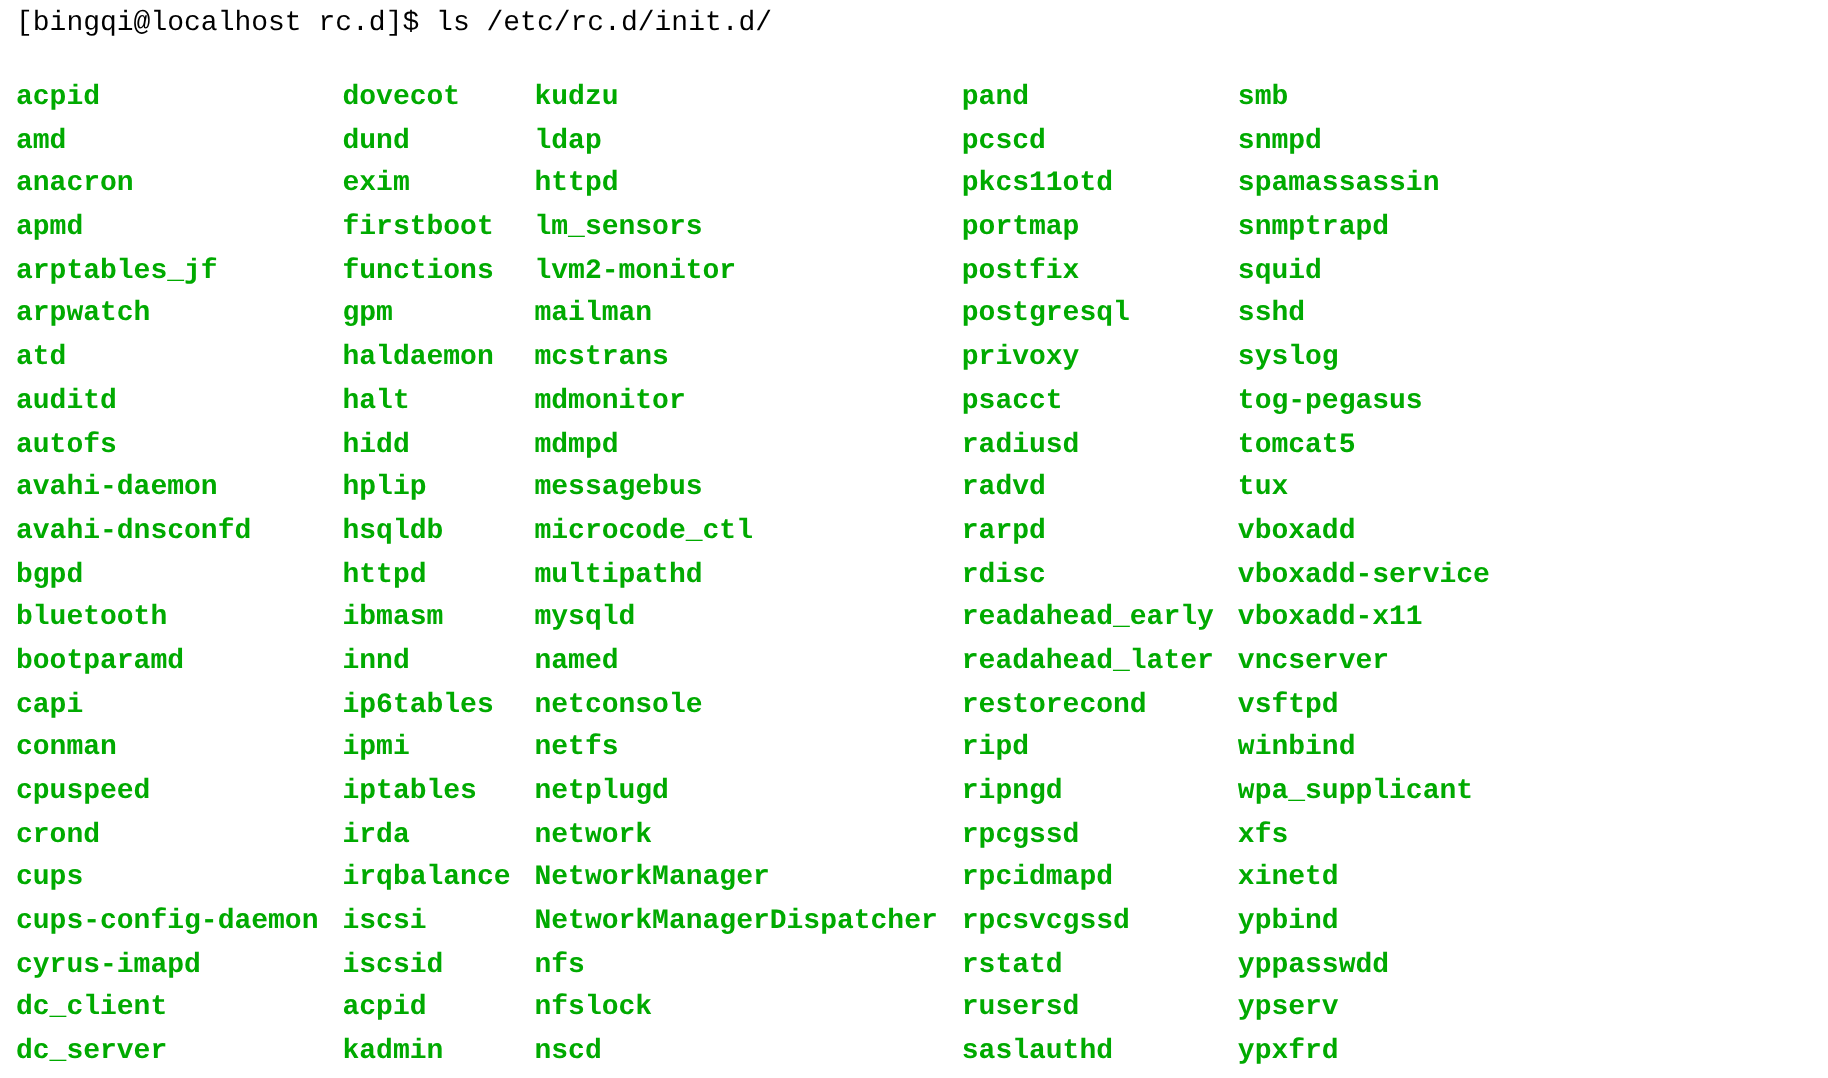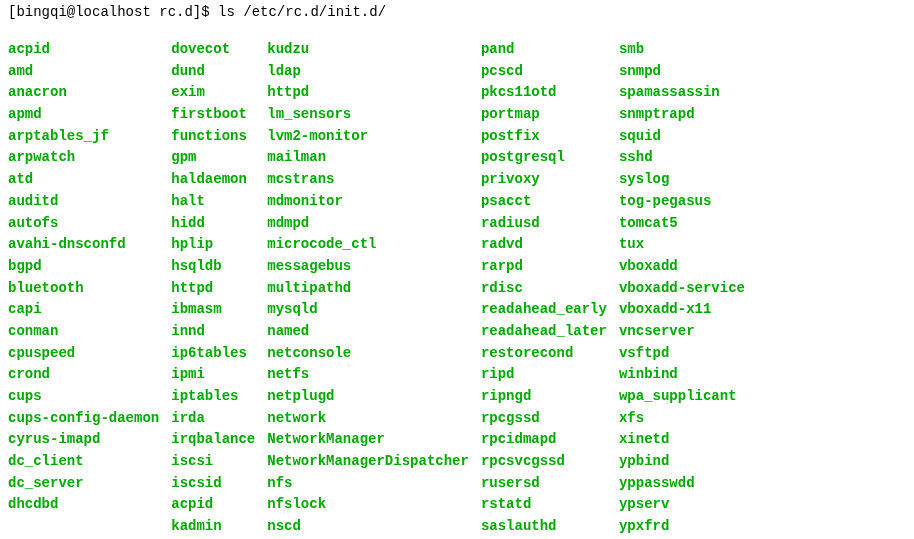--- a/index.html
+++ b/index.html
@@ -50,23 +50,25 @@
   <div class="col" id="col0">
       <span class="entry">acpid</span>
       <span class="entry">amd</span>
       <span class="entry">anacron</span>
       <span class="entry">apmd</span>
       <span class="entry">arptables_jf</span>
       <span class="entry">arpwatch</span>
       <span class="entry">atd</span>
       <span class="entry">auditd</span>
       <span class="entry">autofs</span>
+      <span class="entry">avahi-daemon</span>
       <span class="entry">avahi-dnsconfd</span>
       <span class="entry">bgpd</span>
       <span class="entry">bluetooth</span>
+      <span class="entry">bootparamd</span>
       <span class="entry">capi</span>
       <span class="entry">conman</span>
       <span class="entry">cpuspeed</span>
       <span class="entry">crond</span>
       <span class="entry">cups</span>
       <span class="entry">cups-config-daemon</span>
       <span class="entry">cyrus-imapd</span>
       <span class="entry">dc_client</span>
       <span class="entry">dc_server</span>
       <span class="entry">dhcdbd</span>
@@ -100,22 +102,22 @@
   <div class="col" id="col2">
       <span class="entry">kudzu</span>
       <span class="entry">ldap</span>
       <span class="entry">httpd</span>
       <span class="entry">lm_sensors</span>
       <span class="entry">lvm2-monitor</span>
       <span class="entry">mailman</span>
       <span class="entry">mcstrans</span>
       <span class="entry">mdmonitor</span>
       <span class="entry">mdmpd</span>
+      <span class="entry">messagebus</span>
       <span class="entry">microcode_ctl</span>
-      <span class="entry">messagebus</span>
       <span class="entry">multipathd</span>
       <span class="entry">mysqld</span>
       <span class="entry">named</span>
       <span class="entry">netconsole</span>
       <span class="entry">netfs</span>
       <span class="entry">netplugd</span>
       <span class="entry">network</span>
       <span class="entry">NetworkManager</span>
       <span class="entry">NetworkManagerDispatcher</span>
       <span class="entry">nfs</span>
@@ -137,22 +139,22 @@
       <span class="entry">rarpd</span>
       <span class="entry">rdisc</span>
       <span class="entry">readahead_early</span>
       <span class="entry">readahead_later</span>
       <span class="entry">restorecond</span>
       <span class="entry">ripd</span>
       <span class="entry">ripngd</span>
       <span class="entry">rpcgssd</span>
       <span class="entry">rpcidmapd</span>
       <span class="entry">rpcsvcgssd</span>
+      <span class="entry">rstatd</span>
       <span class="entry">rusersd</span>
-      <span class="entry">rstatd</span>
       <span class="entry">saslauthd</span>
     </div>
   <div class="col" id="col4">
       <span class="entry">smb</span>
       <span class="entry">snmpd</span>
       <span class="entry">spamassassin</span>
       <span class="entry">snmptrapd</span>
       <span class="entry">squid</span>
       <span class="entry">sshd</span>
       <span class="entry">syslog</span>

